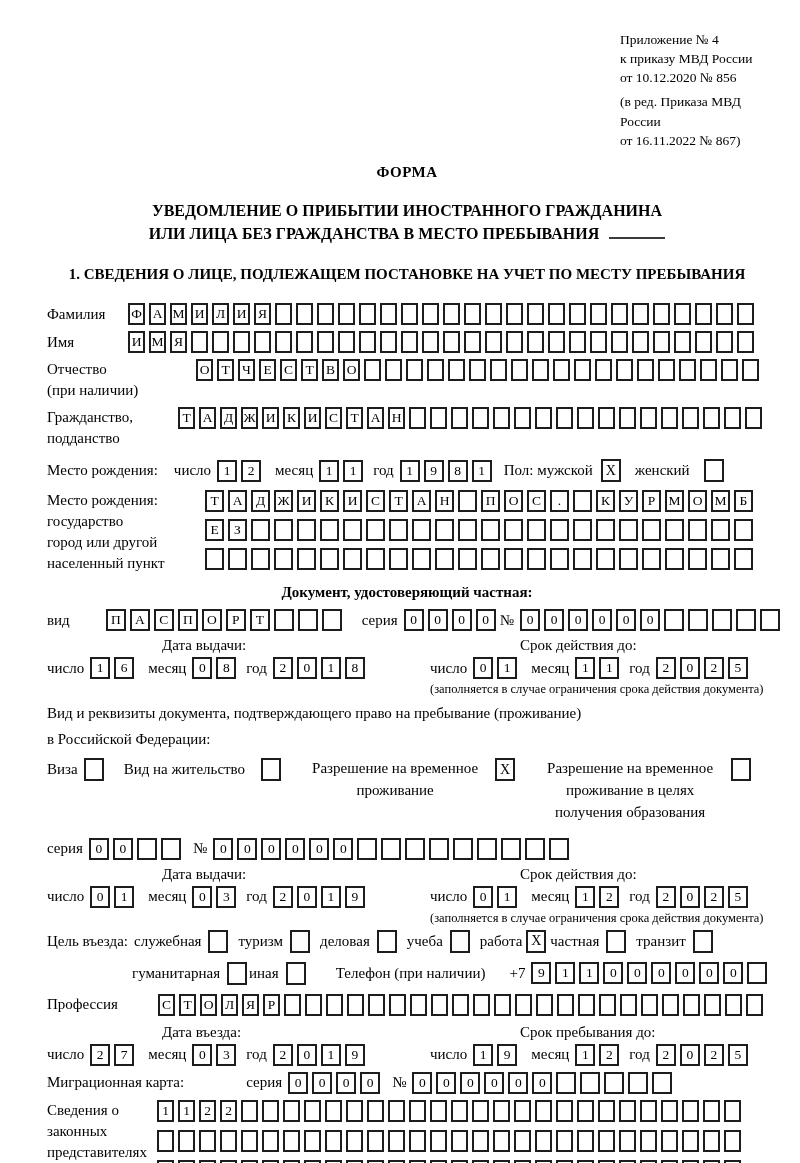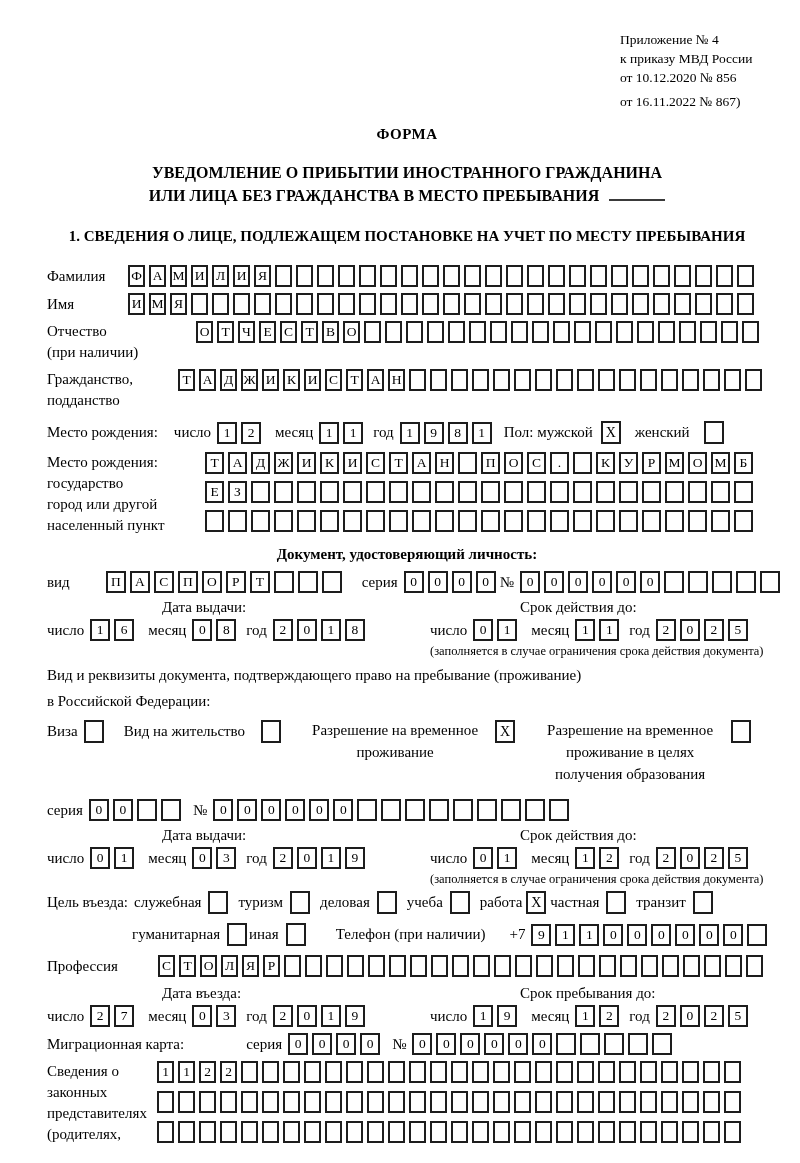--- a/index.html
+++ b/index.html
@@ -72,20 +72,21 @@
 </head>
 <body>
 
 <div class="page">
 
   <div class="appendix">
     <div>Приложение № 4</div>
     <div>к приказу МВД России</div>
     <div>от 10.12.2020 № 856</div>
     <div class="gap"></div>
+    <div>(в ред. Приказа МВД России</div>
     <div>от 16.11.2022 № 867)</div>
   </div>
   <div class="forma">ФОРМА</div>
 
   <div class="title">
     <div>УВЕДОМЛЕНИЕ О ПРИБЫТИИ ИНОСТРАННОГО ГРАЖДАНИНА</div>
     <div>
       <span>ИЛИ ЛИЦА БЕЗ ГРАЖДАНСТВА В МЕСТО ПРЕБЫВАНИЯ</span><span class="blank"></span>
     </div>
   </div>
@@ -346,21 +347,21 @@
             <span class="cell"></span>
             <span class="cell"></span>
             <span class="cell"></span>
             <span class="cell"></span>
             <span class="cell"></span>
             <span class="cell"></span>
           </div>
       </span>
     </div>
 
-    <div class="doc-heading">Документ, удостоверяющий личность:</div>
+    <div class="doc-heading">Документ, удостоверяющий частная:</div>
 
     <div class="row">
       <span class="lbl">вид</span>
       <span class="cells cells-md ml36">
           <span class="cell">П</span>
           <span class="cell">А</span>
           <span class="cell">С</span>
           <span class="cell">П</span>
           <span class="cell">О</span>
           <span class="cell">Р</span>

